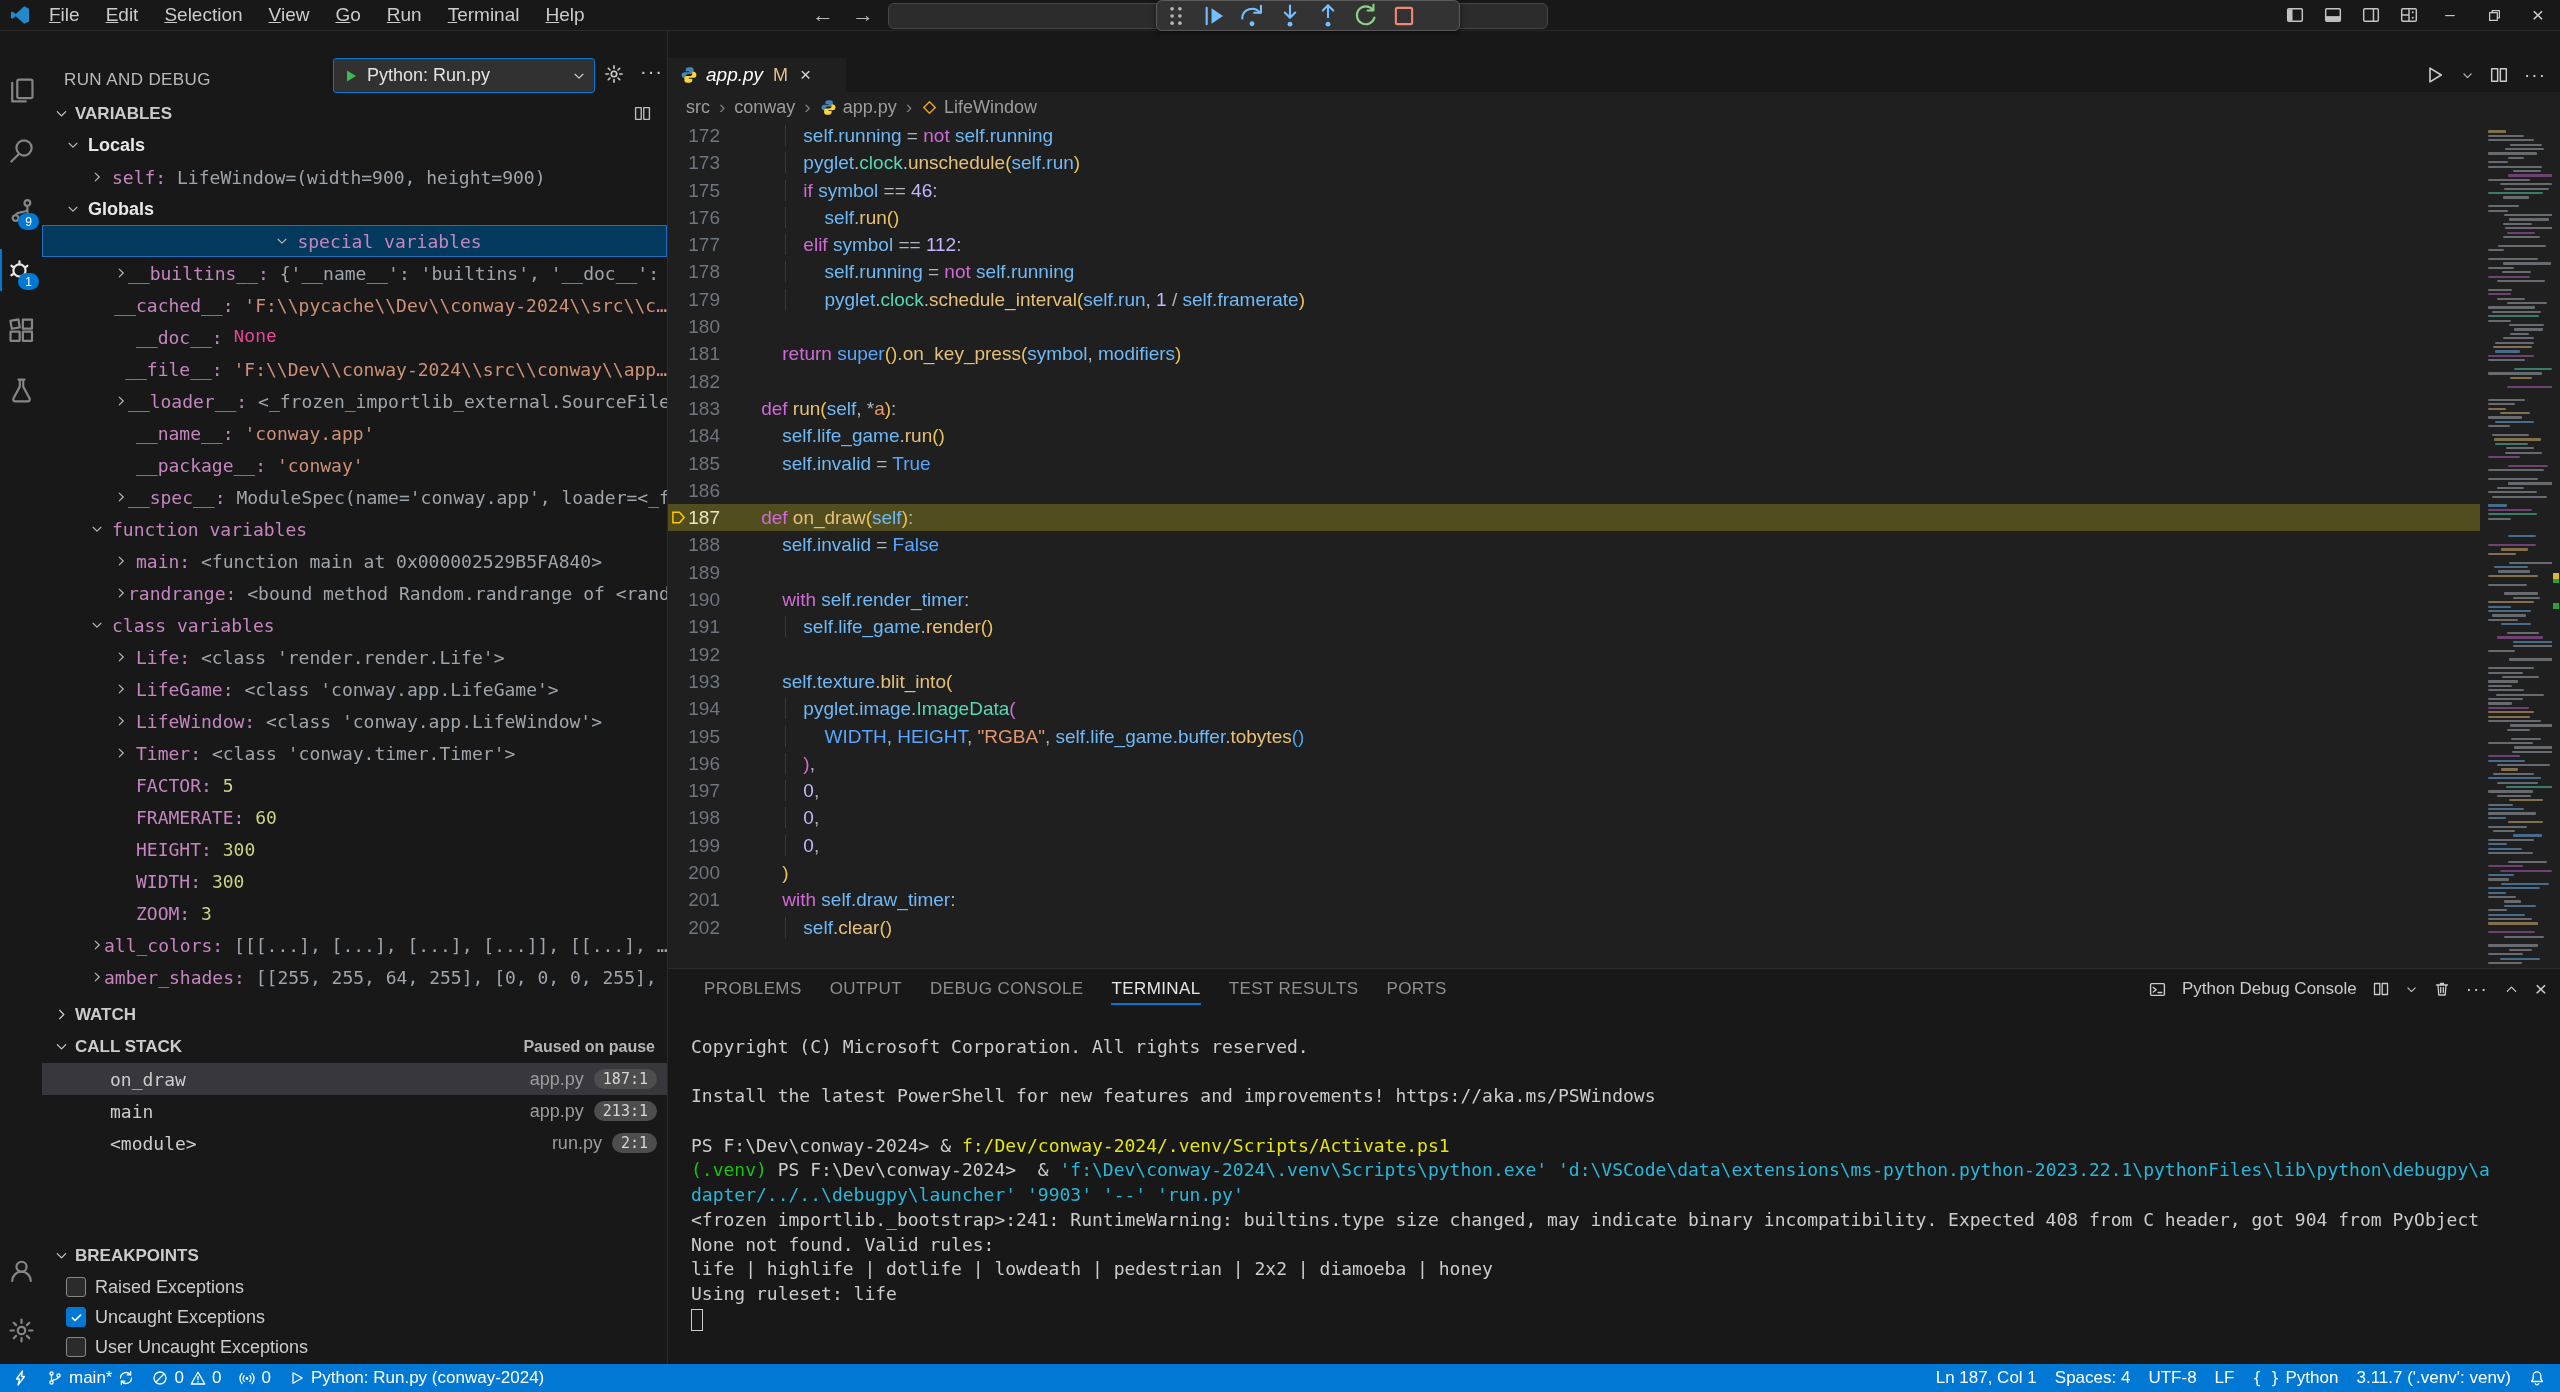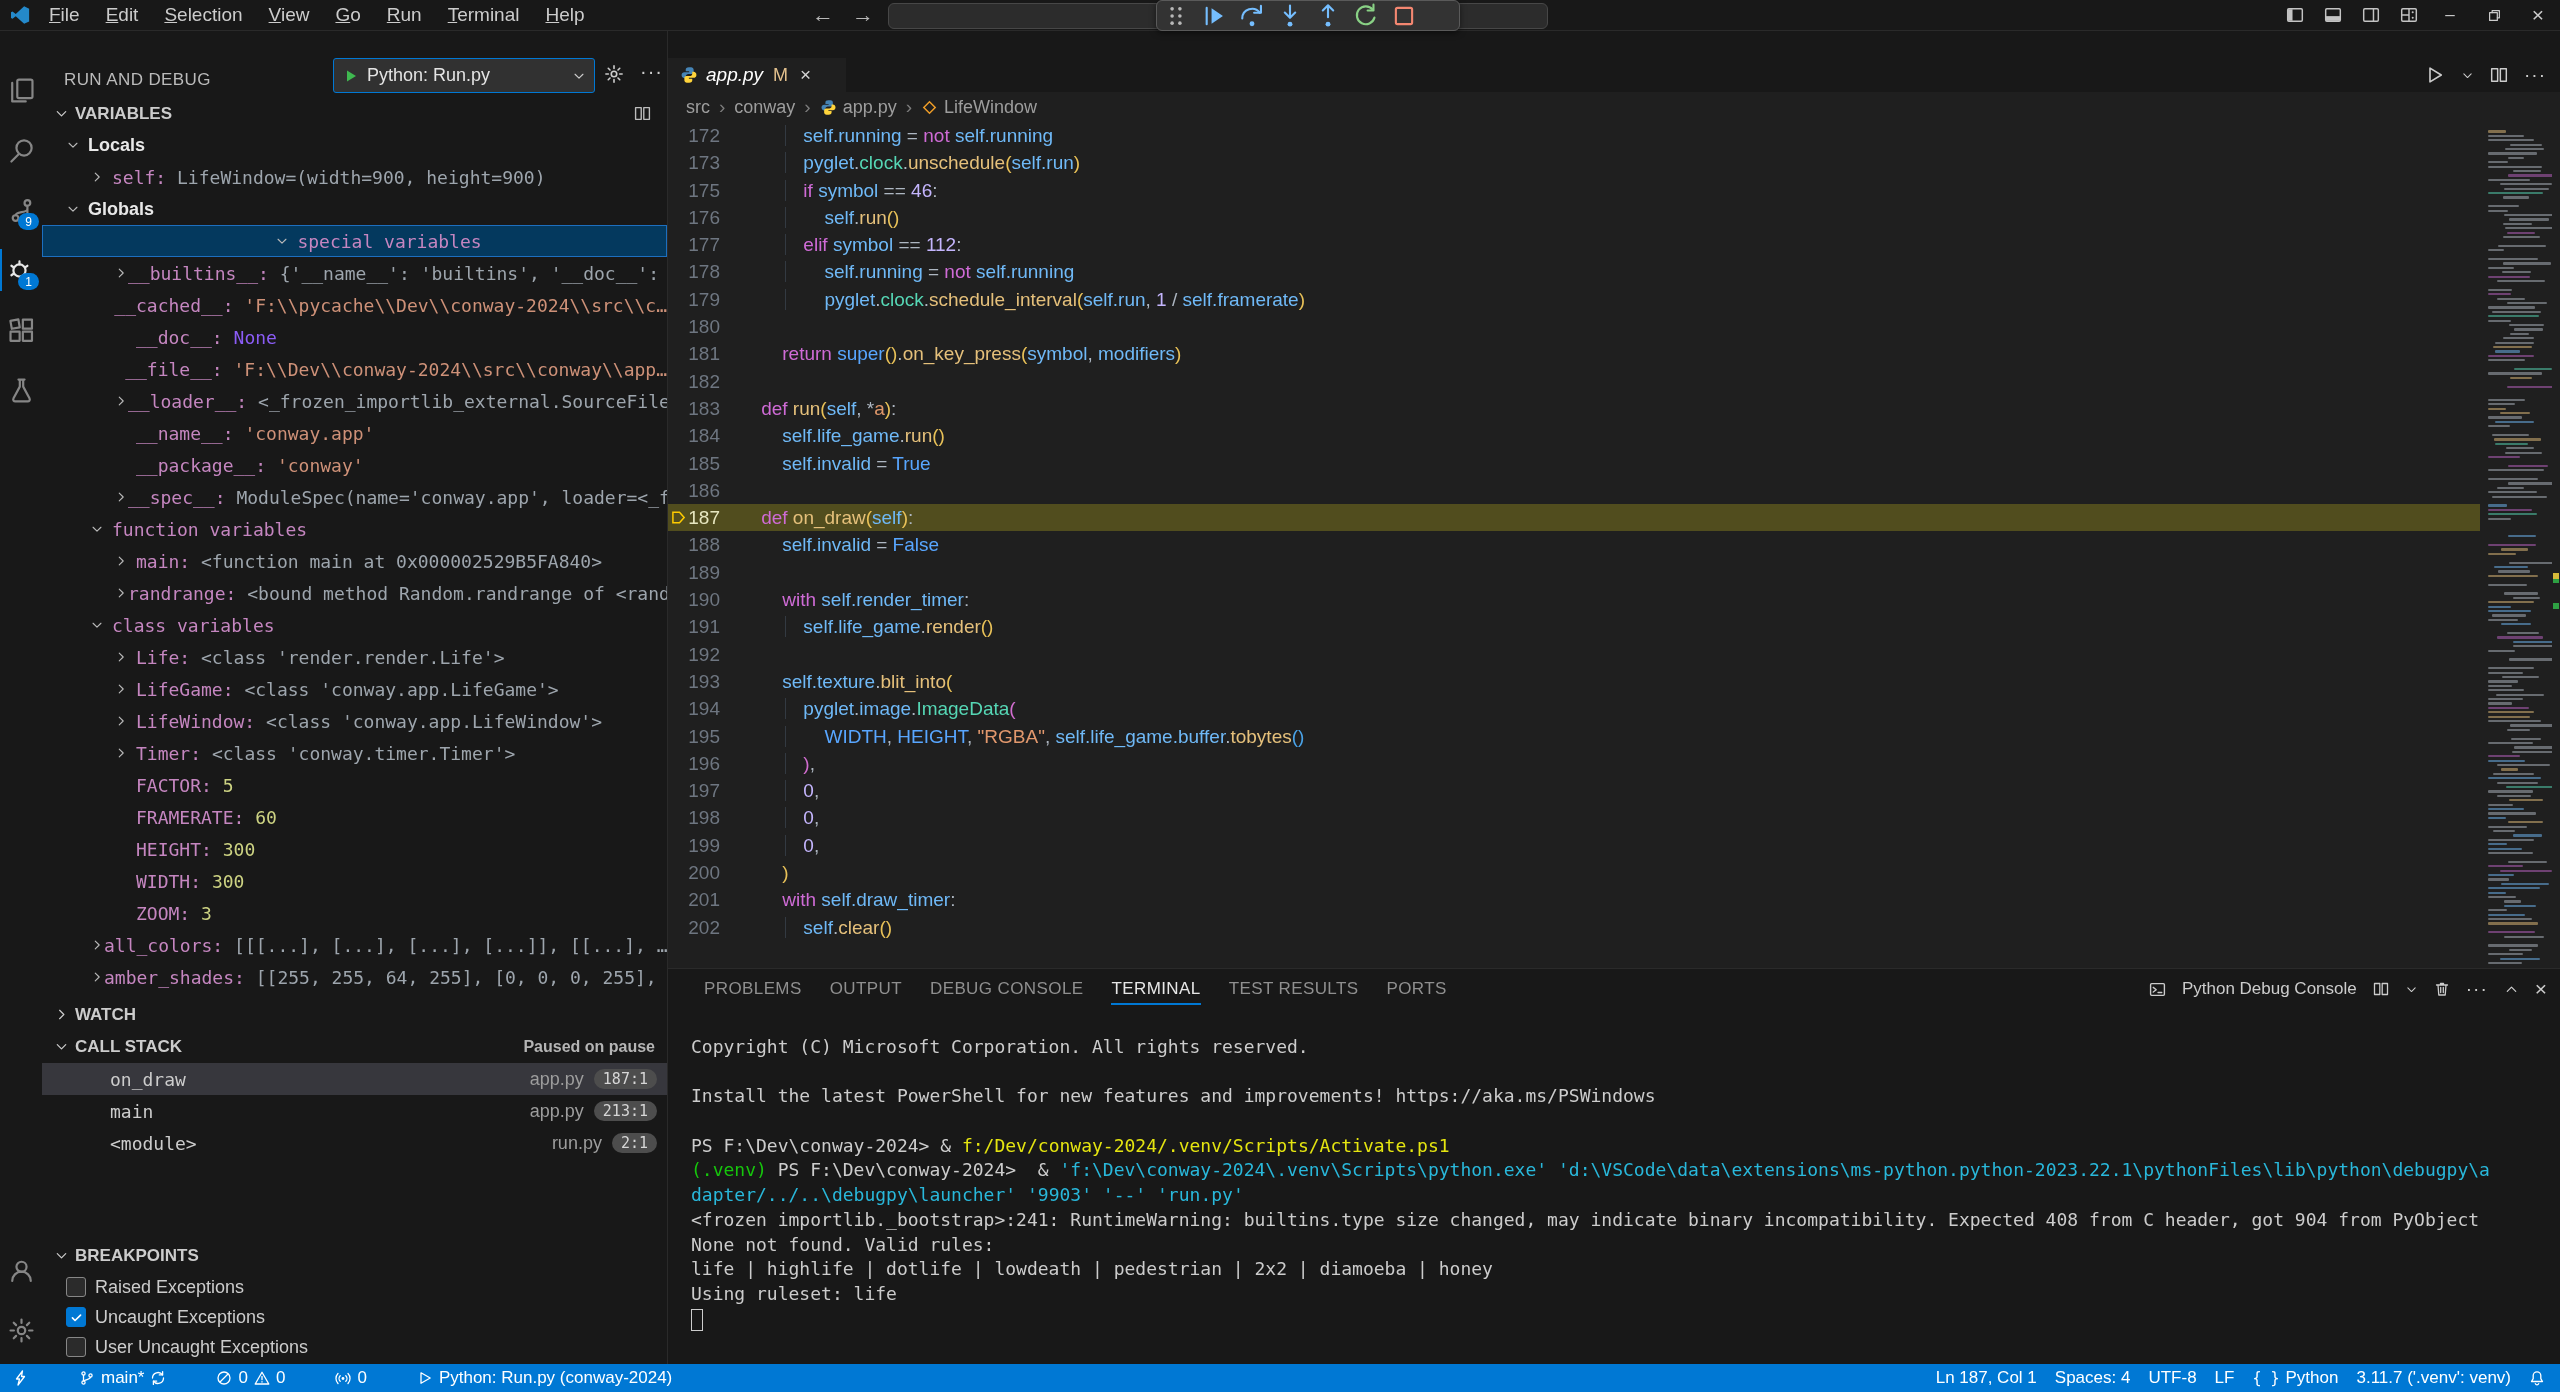--- a/index.html
+++ b/index.html
@@ -39,21 +39,21 @@
   .sb-sechead .chev{width:15px;height:15px;margin:0 6px 0 12px;color:#cccccc;}
   .varrow{position:absolute;left:0;right:0;height:32px;display:flex;align-items:center;font-size:18px;white-space:nowrap;overflow:hidden;}
   .varrow .chev{width:14px;height:14px;color:#b9b9b9;flex:0 0 14px;}
   .varrow.selrow{background:#04395e;box-shadow:inset 0 0 0 1px #1d6fbf;justify-content:center;}
   .vscope{font-weight:700;color:#e8e8e8;font-family:"Liberation Sans",sans-serif;}
   .vname{color:#c586c0;}
   .vgroup{color:#c586c0;}
   .vplain{color:#9da5ad;}
   .vstr{color:#ce9178;}
   .vnum{color:#cdd383;}
-  .vkw{color:#8b5cf6;}
+  .vkw{color:#ec4899;font-family:Liberation Mono, monospace;}
   #vars-panelicon{position:absolute;left:592px;top:75px;width:17px;height:17px;color:#bdbdbd;}
   .psnote{position:absolute;right:12px;font-size:16px;color:#b5b5b5;}
   .frame{position:absolute;left:0;right:0;height:32px;display:flex;align-items:center;font-size:18px;color:#cccccc;}
   .frame.sel{background:#37373d;}
   .frame .fname{margin-left:68px;font-family:"DejaVu Sans Mono",monospace;}
   .frame .ffile{margin-left:auto;color:#9d9d9d;}
   .frame .floc{margin:0 10px 0 10px;background:#4d4d4d;color:#d6d6d6;border-radius:11px;padding:1px 9px;font-size:15px;font-family:"DejaVu Sans Mono",monospace;}
   .bprow{position:absolute;left:0;right:0;height:30px;display:flex;align-items:center;font-size:18px;color:#cccccc;}
   .cbx{width:18px;height:18px;margin:0 9px 0 24px;border:1px solid #878787;border-radius:3px;background:#2b2b2b;display:flex;align-items:center;justify-content:center;}
   .cbx.on{background:#0078d4;border-color:#0078d4;color:#fff;}
@@ -97,21 +97,21 @@
   #panel-controls .ic{width:17px;height:17px;}
   #panel-controls .txt-ic{font-size:19px;letter-spacing:1px;}
   #term{position:absolute;left:23px;right:10px;top:66px;bottom:0;overflow:hidden;}
   .tline{height:24.7px;line-height:24.7px;font-family:"DejaVu Sans Mono",monospace;font-size:18px;white-space:pre;}
   .tw{color:#cccccc;} .tg{color:#16c60c;} .ty{color:#e5e510;} .tc{color:#29b8db;}
   .tcursor{display:inline-block;width:10px;height:20px;border:1px solid #cccccc;vertical-align:middle;}
   
   #statusbar{position:absolute;left:0;right:0;bottom:0;height:28px;background:#0078d4;color:#ffffff;display:flex;align-items:center;font-size:17px;z-index:60;}
   .stitem{height:28px;display:flex;align-items:center;gap:6px;padding:0 9px;white-space:nowrap;}
   .stitem .ic{width:16px;height:16px;}
-  #st-left{display:flex;align-items:flex-end;margin-left:4px;gap:32px;}
+  #st-left{display:flex;align-items:flex-end;margin-left:4px;}
   #st-right{display:flex;align-items:center;margin-left:auto;margin-right:6px;}
 </style>
 </head>
 <body>
 
 <div id="titlebar">
   <span id="logo" class="ic">
       <svg viewBox="0 0 16 16">
         <path d="M11.3 1 4.6 7.1 2 5.1l-1.2.6v4.6l1.2.6 2.6-2 6.7 6.1 4-1.9V2.9z" fill="#2489ca"></path>
       </svg>

